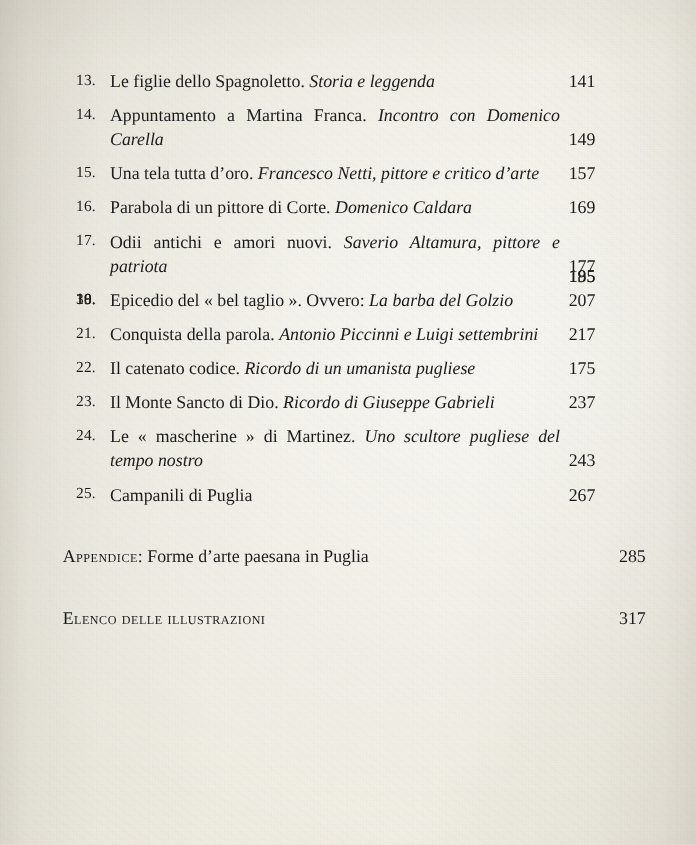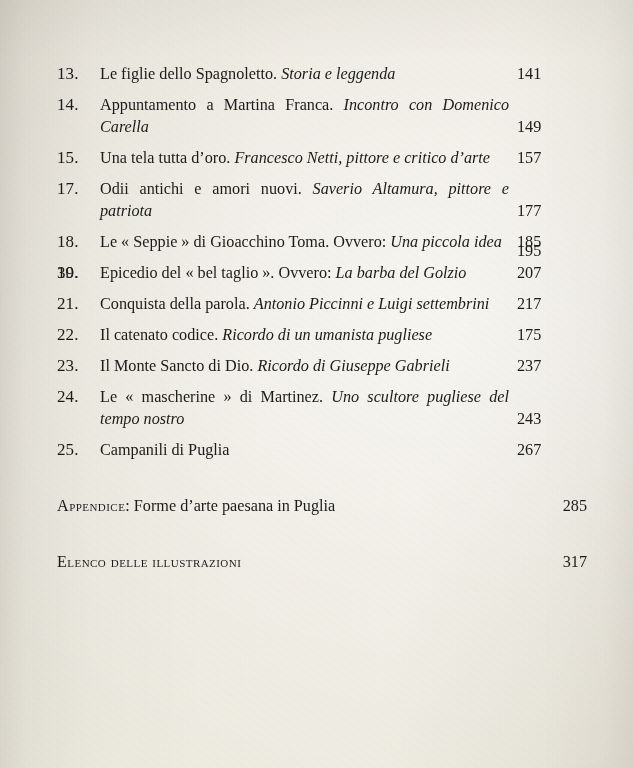--- a/index.html
+++ b/index.html
@@ -91,21 +91,22 @@
     position: relative;
     display: block;
     margin-bottom: 9px;
   }
 
   .entry .num {
     position: absolute;
     left: 0;
     top: 0;
     width: 30px;
-    font-size: 17px;
+    text-align: right;
+    font-size: 14px;
     line-height: 22px;
     letter-spacing: .1px;
   }
 
   .entry .body {
     position: relative;
     margin-left: 43px;
     margin-right: 78px;
     font-size: 16.2px;
     line-height: 22px;
@@ -182,30 +183,34 @@
       <div class="body"><span>Appuntamento a Martina Franca. </span><i>Incontro con Dome­nico Carella</i></div>
       <span class="pageno">149</span>
     </div>
 
     <div class="entry">
       <span class="num">15.</span>
       <div class="body"><span>Una tela tutta d’oro. </span><i>Francesco Netti, pittore e critico d’arte</i></div>
       <span class="pageno">157</span>
     </div>
 
+    <div class="entry">
+      <span class="num">16.</span>
+      <div class="body"><span>Parabola di un pittore di Corte. </span><i>Domenico Caldara</i></div>
+      <span class="pageno">169</span>
+    </div>
 
     <div class="entry">
       <span class="num">17.</span>
       <div class="body"><span>Odii antichi e amori nuovi. </span><i>Saverio Altamura, pittore e patriota</i></div>
       <span class="pageno">177</span>
     </div>
 
     <div class="entry">
       <span class="num">18.</span>
-      <div class="body"><span>Le « Seppie » di Gioacchino Toma. Ovvero: </span><i>Una pic­cola idea</i></div>
       <span class="pageno">185</span>
     </div>
 
     <div class="entry">
       <span class="num">19.</span>
       <span class="pageno">195</span>
     </div>
 
     <div class="entry">
       <span class="num">30.</span>

